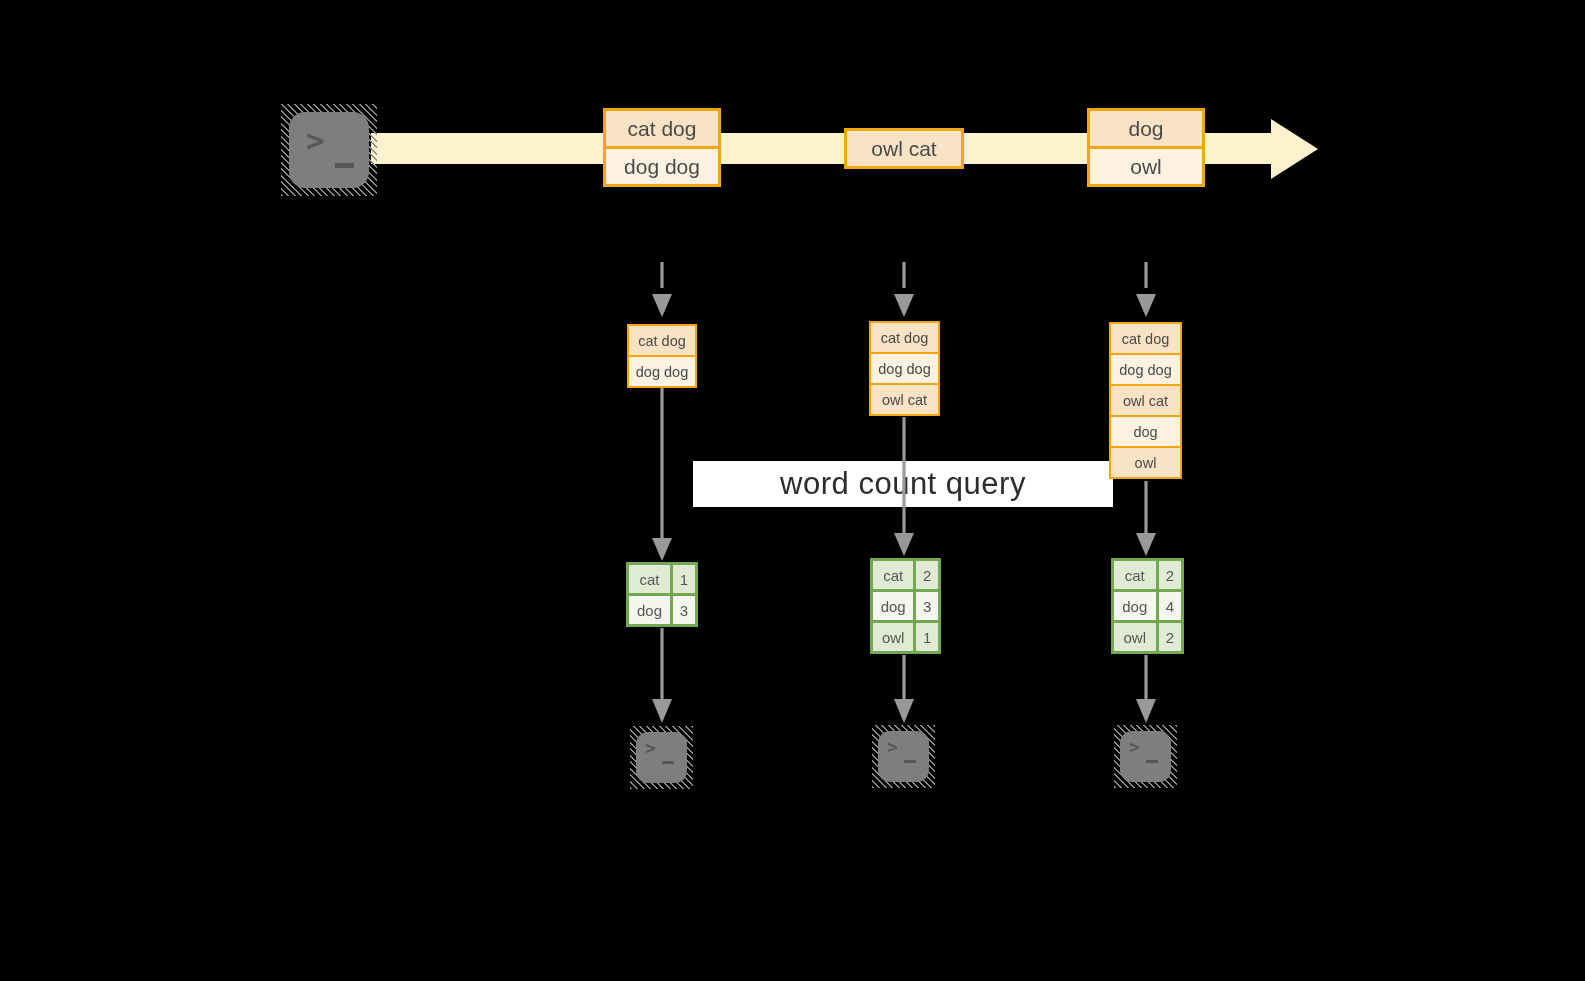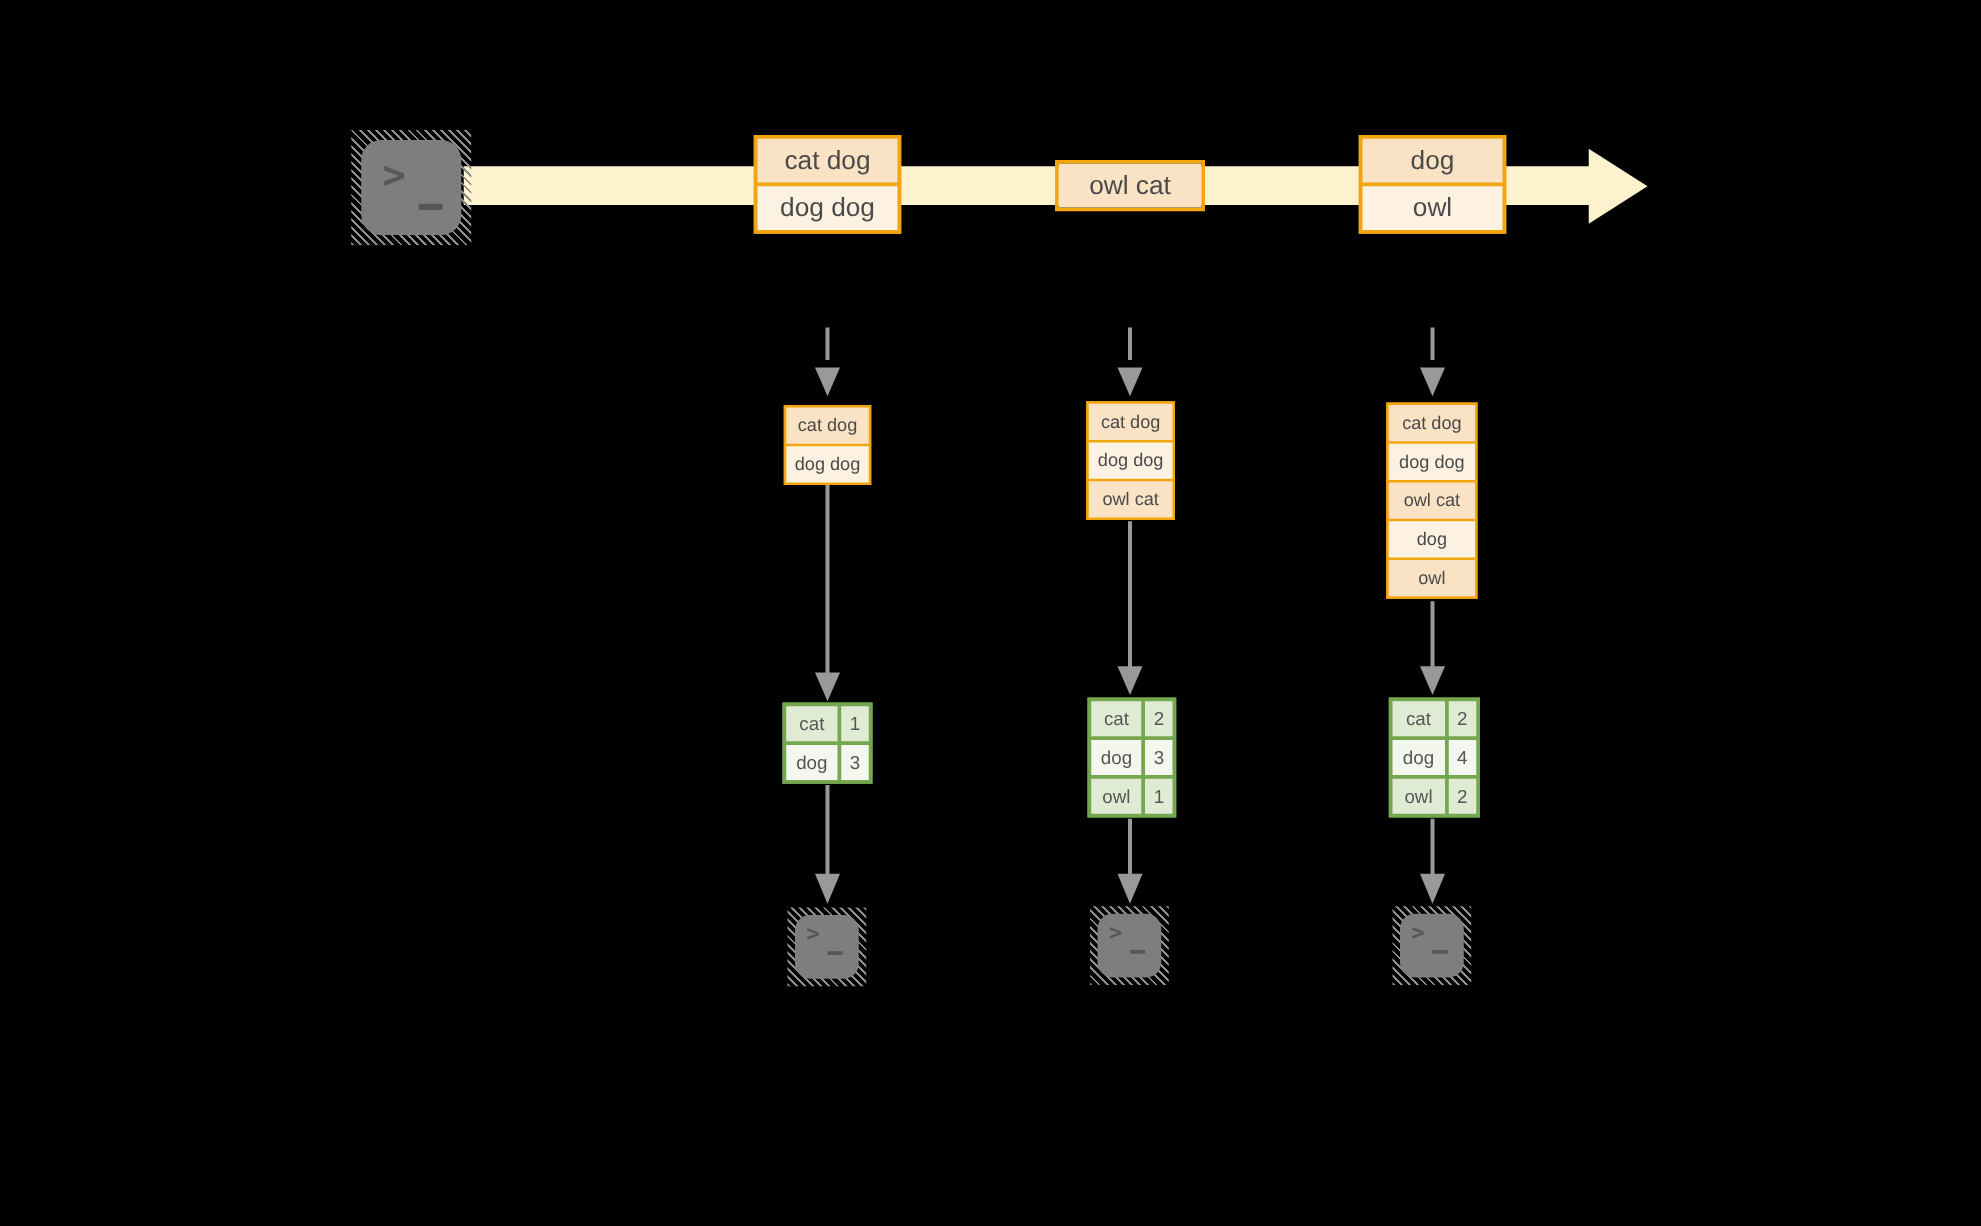--- a/index.html
+++ b/index.html
@@ -115,20 +115,23 @@
   .t-3 { left: 1114px; top: 725px; }
 </style>
 </head>
 <body>
 
 <div class="stage">
 
   <div class="stream-shaft"></div>
   <div class="stream-head"></div>
 
+  <div class="query-band">
+    <span>word count query</span>
+  </div>
 
   <svg class="arrows" width="1585" height="981" viewBox="0 0 1585 981">
     <g stroke="#999999" stroke-width="3.2" fill="#999999">
 
       <g>
         <line x1="662" y1="262" x2="662" y2="293" stroke-dasharray="26 14" fill="none"></line>
         <polygon points="652,294 672,294 662,317" stroke="none"></polygon>
       </g>
       <g>
         <line x1="904" y1="262" x2="904" y2="293" stroke-dasharray="26 14" fill="none"></line>

